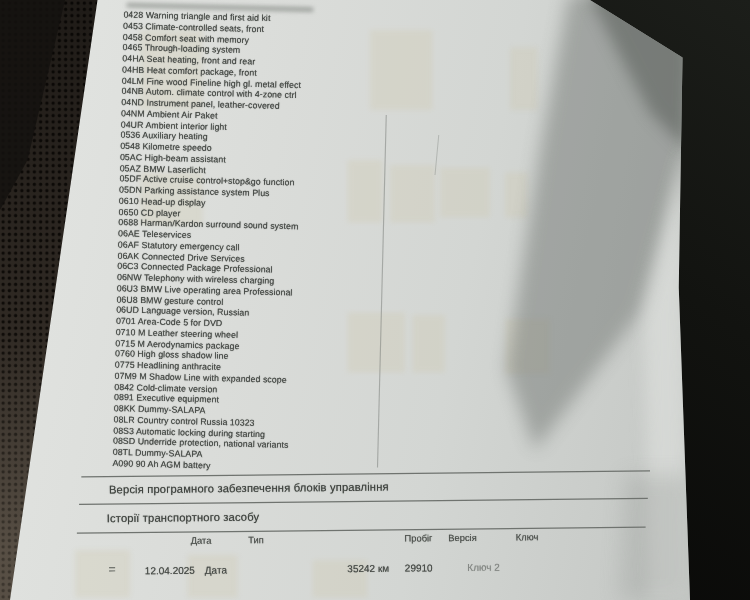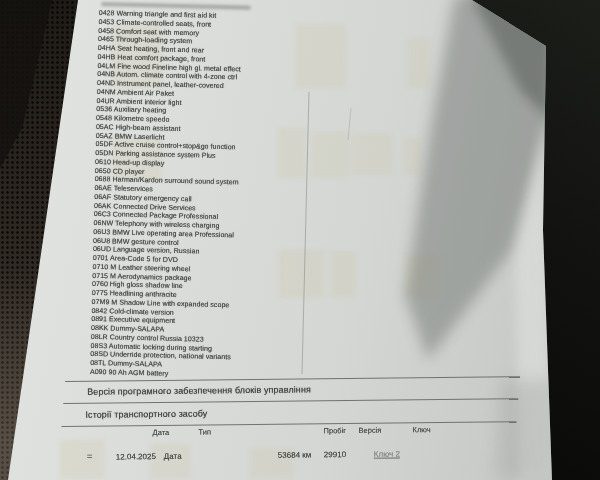--- a/index.html
+++ b/index.html
@@ -42,21 +42,21 @@
   .rule{height:1px;background:#6f736f;width:455px;}
   .r1{margin:4px 0 0 10px;} .r2{margin:6px 0 0 8px;} .r3{margin:6px 0 0 6px;}
   .sec-title{font-size:9px;letter-spacing:.1px;color:#3f433f;
     text-shadow:0 0 .7px rgba(63,67,63,.8);white-space:nowrap;}
   .t1{margin:5px 0 0 32px;} .t2{margin:6px 0 0 30px;}
   .htable{position:relative;height:44px;}
   .htable span{position:absolute;white-space:nowrap;}
   .hdr{top:2px;font-size:7.5px;color:#4d514d;text-shadow:0 0 .6px rgba(77,81,77,.8);margin-left:35px;}
   .val{top:26px;font-size:8px;color:#474b47;text-shadow:0 0 .6px rgba(71,75,71,.8);}
   .marker{top:24px;font-size:10px;color:#555955;}
-  .faded{opacity:.55;text-decoration:underline;}
+  .faded{opacity:.55;}
 </style>
 </head>
 <body>
 
 <div class="stage">
 
   <div class="bg-right"></div>
   <div class="leather"></div>
   <div class="leather-shine"></div>
   <div class="beltshadow"></div>
@@ -149,20 +149,20 @@
       <div class="htable">
         <span class="hdr" style="left:62px">Дата</span>
         <span class="hdr" style="left:108px">Тип</span>
         <span class="hdr" style="left:233px">Пробіг</span>
         <span class="hdr" style="left:268px">Версія</span>
         <span class="hdr" style="left:322px">Ключ</span>
 
         <span class="marker" style="left:31px">=</span>
         <span class="val" style="left:60px">12.04.2025</span>
         <span class="val" style="left:108px">Дата</span>
-        <span class="val" style="left:222px">53684 км</span>
+        <span class="val" style="left:222px">35242 км</span>
         <span class="val" style="left:268px">29910</span>
         <span class="val faded" style="left:318px">Ключ 2</span>
       </div>
     </div>
 
   </div>
 </div>
 
 </body></html>

